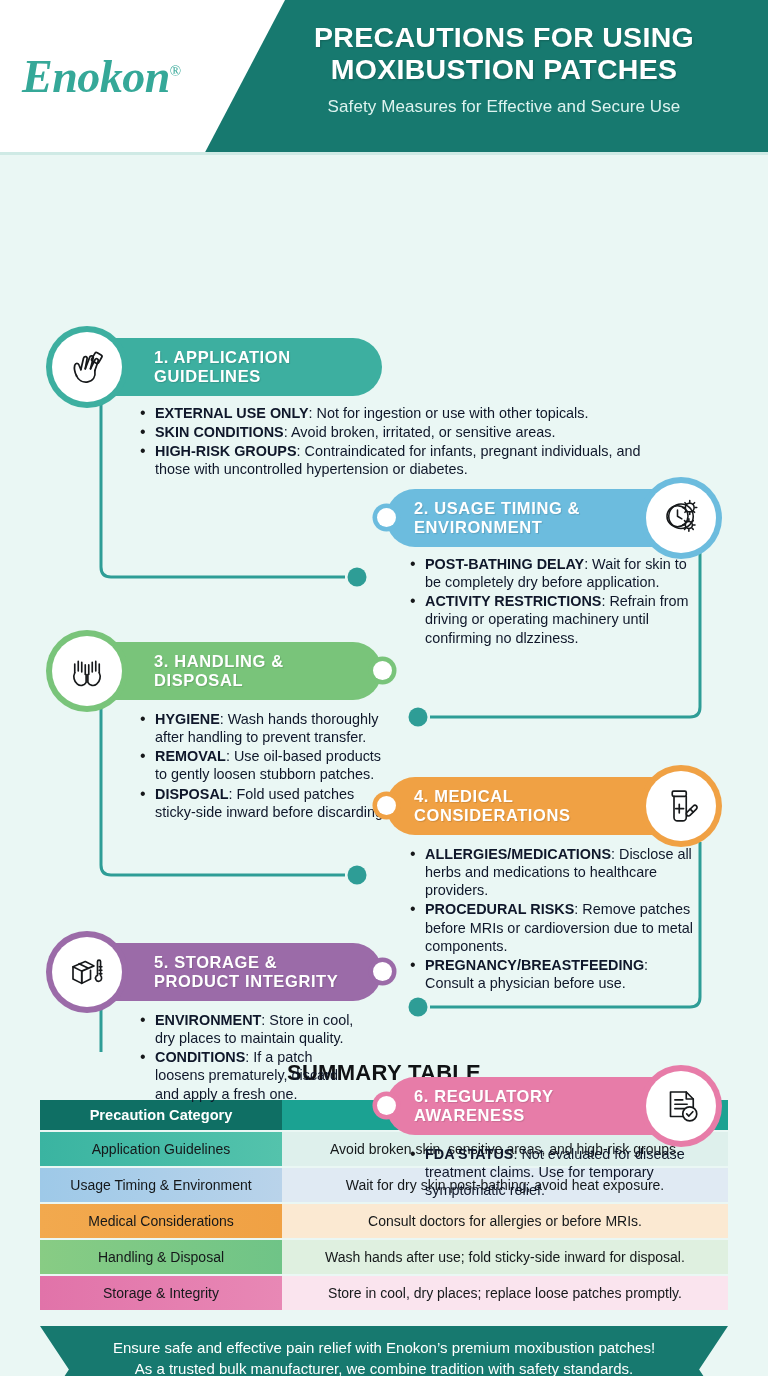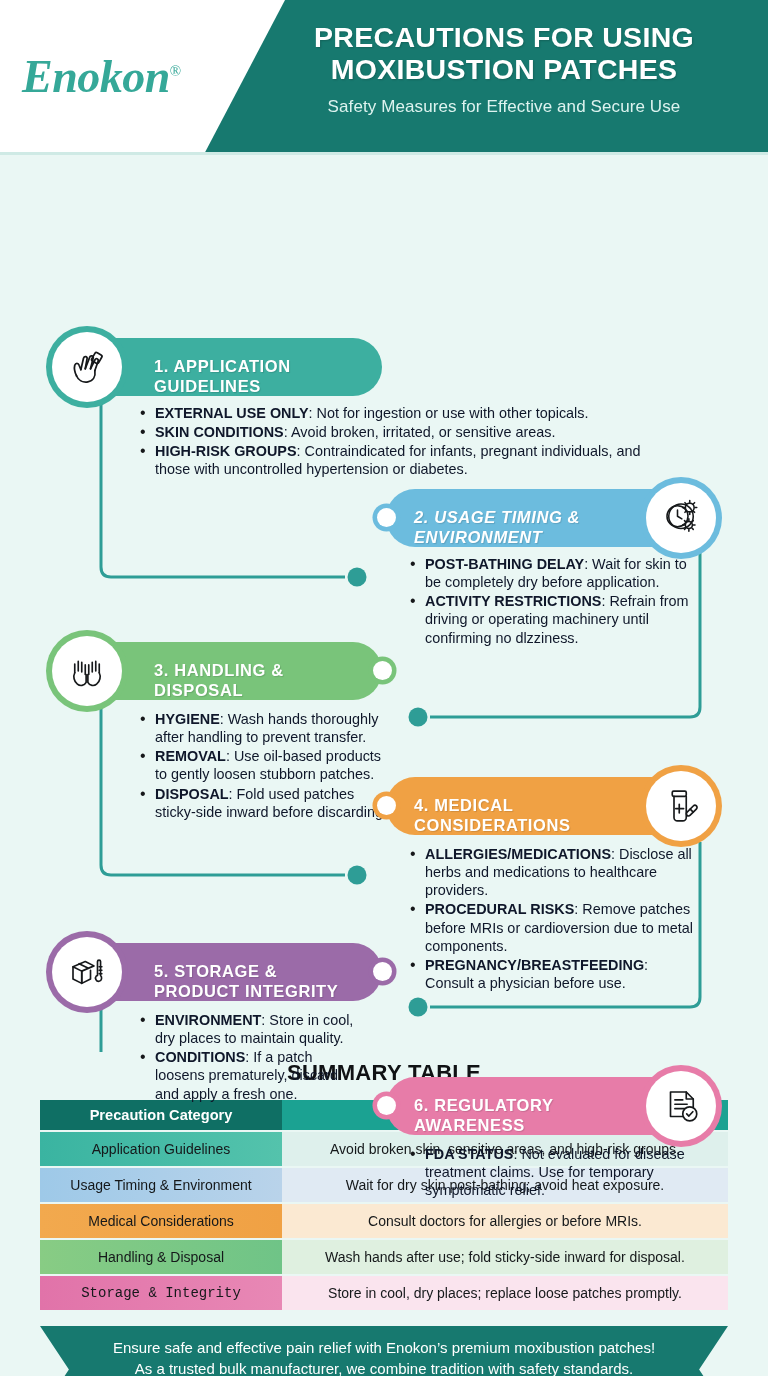--- a/index.html
+++ b/index.html
@@ -79,21 +79,21 @@
     height: 900px;
   }
   .connectors { position: absolute; left: 0; top: 0; }
 
   
   .pill {
     position: absolute;
     height: 58px;
     border-radius: 29px;
     display: flex;
-    align-items: flex-end;
+    align-items: center;
     color: #ffffff;
     font-weight: bold;
     font-size: 16.5px;
     line-height: 1.18;
     letter-spacing: 0.6px;
     text-shadow: 1px 1px 1px rgba(0,0,0,0.13);
   }
   .pill.left  { padding-left: 92px; padding-right: 18px; }
   .pill.right { padding-right: 92px; padding-left: 28px; justify-content: flex-start; }
 
@@ -234,21 +234,21 @@
     </svg>
   </div>
   <div class="bullets" style="left:140px; top:252px; width:510px;">
     <ul>
       <li><b>EXTERNAL USE ONLY</b><span>: Not for ingestion or use with other topicals.</span></li>
       <li><b>SKIN CONDITIONS</b><span>: Avoid broken, irritated, or sensitive areas.</span></li>
       <li><b>HIGH-RISK GROUPS</b><span>: Contraindicated for infants, pregnant individuals, and those with uncontrolled hypertension or diabetes.</span></li>
     </ul>
   </div>
 
-  <div class="pill right" style="left:386px; top:337px; width:320px; background:#6CBCDE;font-style:italic;">
+  <div class="pill right" style="left:386px; top:337px; width:320px; background:#6CBCDE;">
     <div>
       <div>2. USAGE TIMING &amp;</div>
       <div>ENVIRONMENT</div>
     </div>
   </div>
   <div class="icon-circle" style="left:646px; top:331px; --ring:#6CBCDE;">
     <svg viewBox="0 0 48 48" fill="none" stroke="#16181a" stroke-width="1.8" stroke-linecap="round" stroke-linejoin="round">
       <path d="M24 8 A14 14 0 1 0 24 36 A14 14 0 0 0 24 8" stroke-dasharray="0"></path>
       <circle cx="20" cy="22" r="12"></circle>
       <path d="M20 15 L20 22 L25 25"></path>
@@ -380,21 +380,21 @@
       </tr>
       <tr>
         <td class="c1" style="background:linear-gradient(90deg,#f2a94e,#f0a144);">Medical Considerations</td>
         <td class="c2" style="background:#fbe9d2;">Consult doctors for allergies or before MRIs.</td>
       </tr>
       <tr>
         <td class="c1" style="background:linear-gradient(90deg,#88cc84,#6fc487);">Handling &amp; Disposal</td>
         <td class="c2" style="background:#dff0e0;">Wash hands after use; fold sticky-side inward for disposal.</td>
       </tr>
       <tr>
-        <td class="c1" style="background:linear-gradient(90deg,#e173a9,#e888b5);font-family:Liberation Mono, monospace;">Storage &amp; Integrity</td>
+        <td class="c1" style="background:linear-gradient(90deg,#e173a9,#e888b5);">Storage &amp; Integrity</td>
         <td class="c2" style="background:#fae4ee;">Store in cool, dry places; replace loose patches promptly.</td>
       </tr>
     </tbody>
   </table>
 </div>
 
 <div class="footer footer-shape">
   <div class="footer-inner">
     <div>Ensure safe and effective pain relief with Enokon’s premium moxibustion patches!</div>
     <div>As a trusted bulk manufacturer, we combine tradition with safety standards.</div>

